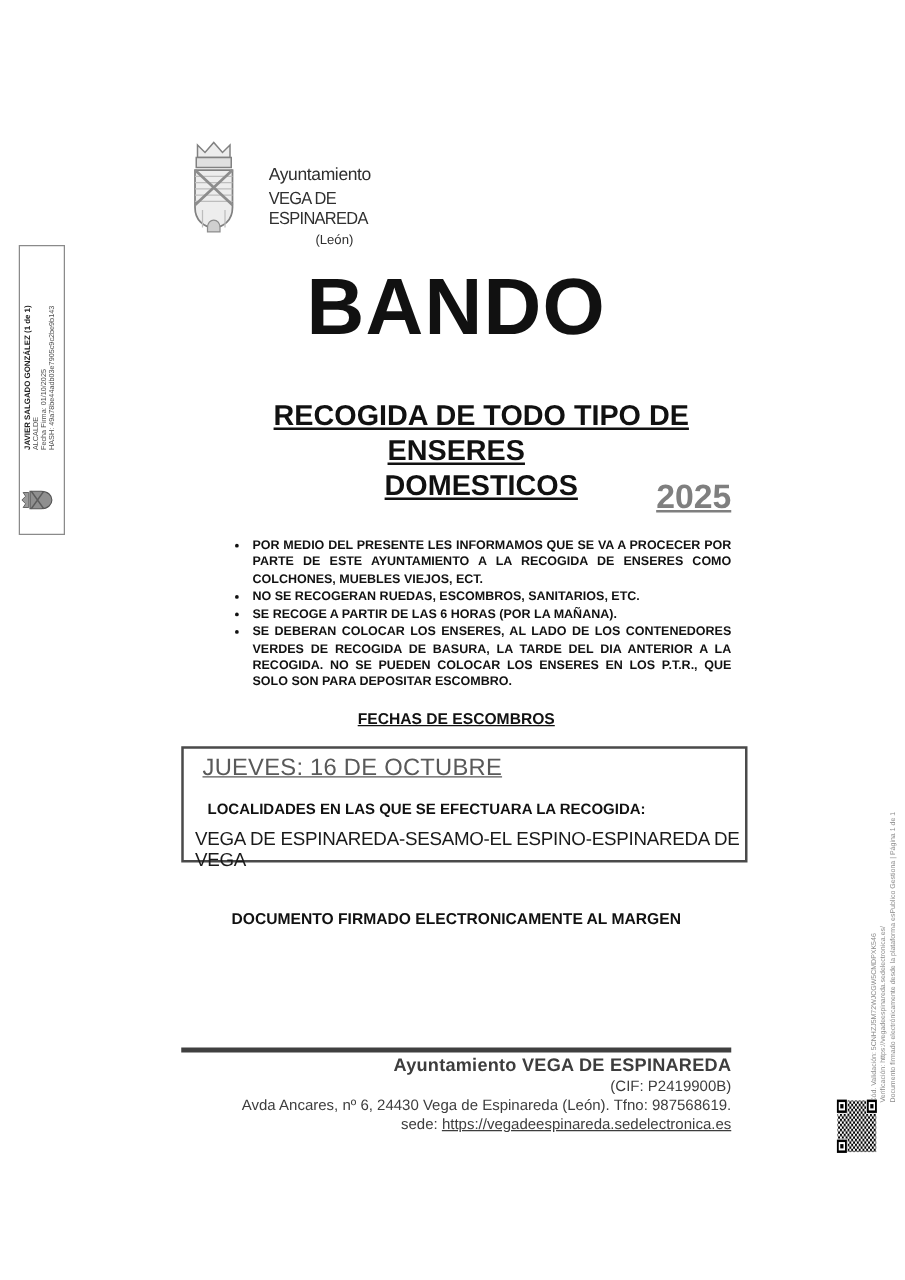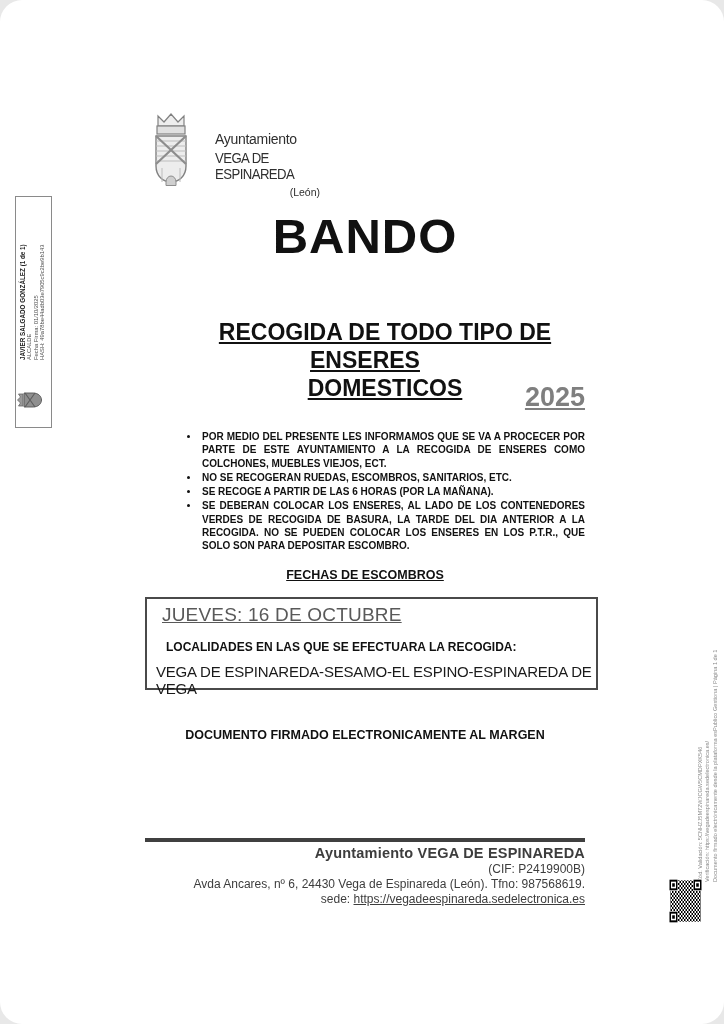--- a/index.html
+++ b/index.html
@@ -1,19 +1,19 @@
 <!DOCTYPE html>
 <html><head>
 <meta charset="utf-8">
 <style>
   html,body { margin:0; padding:0; background:#e8e8e8; }
   .page {
     position:relative; width:724px; height:1024px; margin:0 auto;
     background:#ffffff; overflow:hidden;
-    font-family:"Liberation Sans", sans-serif; color:#1a1a1a;border-radius:22px;
+    font-family:"Liberation Sans", sans-serif; color:#1a1a1a;
   }
 
   
   .sig-box {
     position:absolute; left:15px; top:196px; width:37px; height:232px;
     border:1px solid #8a8a8a; background:#fff; box-sizing:border-box;
   }
   .sig-rotated {
     position:absolute; left:-47px; top:266px; width:160px; height:28px;
     transform:rotate(-90deg); line-height:1.12;
@@ -21,27 +21,27 @@
   .sig-name { font-size:6.3px; font-weight:bold; color:#222; white-space:nowrap; }
   .sig-line { font-size:5.8px; color:#4d4d4d; white-space:nowrap; }
   .sig-shield-wrap { position:absolute; left:19px; top:386px; width:28px; height:28px; }
   .sig-shield-wrap svg { transform:rotate(-90deg); }
 
   
   .logo { position:absolute; left:146px; top:112px; }
   .org-block { position:absolute; left:215px; top:131px; width:120px; color:#2f2f2f; }
   .org-l1 { font-size:14px; letter-spacing:-0.3px; }
   .org-l2 { font-size:14px; letter-spacing:-0.6px; margin-top:3px; transform:scaleX(0.94); transform-origin:left; }
-  .org-l3 { font-size:10.5px; margin-top:4px; text-align:right; width:105px; }
+  .org-l3 { font-size:10.5px; margin-top:4px; text-align:center; width:105px; }
 
   
   .main { position:absolute; left:145px; top:0; width:440px; }
   .doc-title {
     position:absolute; top:208px; width:100%; text-align:center;
-    font-size:49px; font-weight:bold; letter-spacing:1px; color:#111;
+    font-size:64px; font-weight:bold; letter-spacing:1px; color:#111;
   }
   .doc-subtitle {
     position:absolute; top:318px; width:100%; text-align:center;
     font-size:23px; font-weight:bold; line-height:1.22; color:#111;
   }
   .doc-subtitle span { text-decoration:underline;margin-left:40px; }
   .doc-year {
     position:absolute; top:382px; width:100%; text-align:right;
     font-size:27px; font-weight:bold; color:#7f7f7f; 
   }

